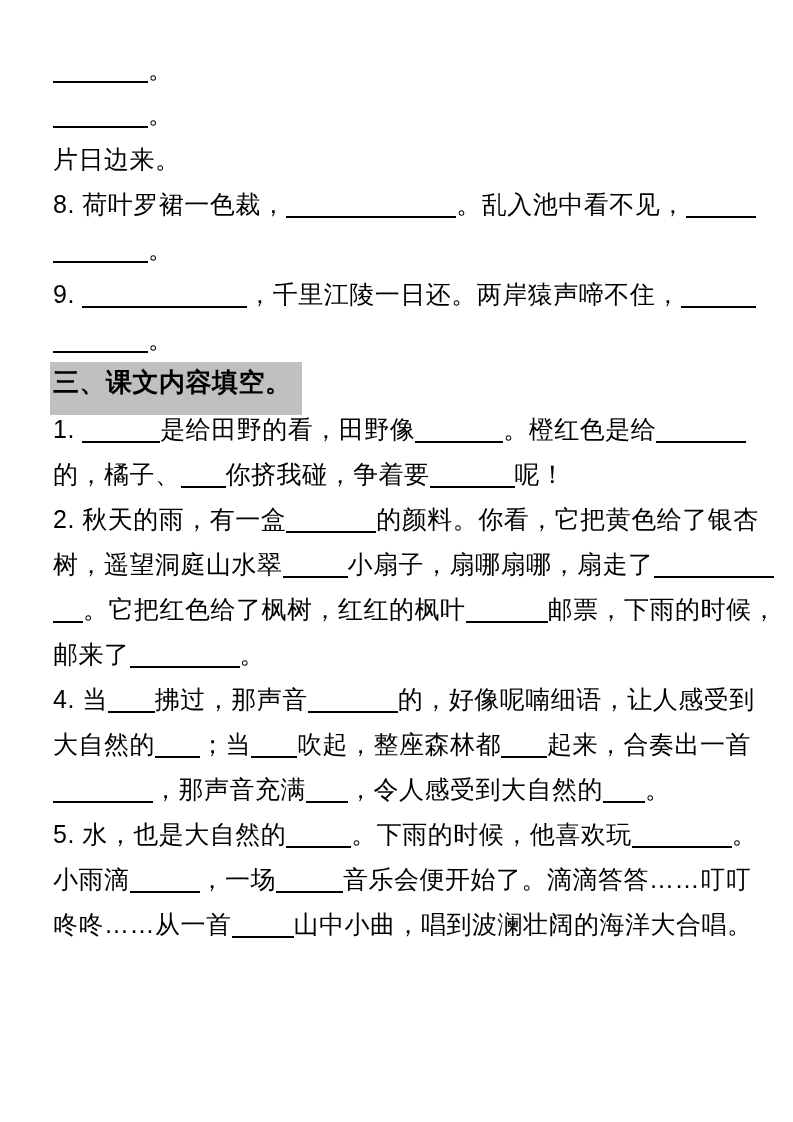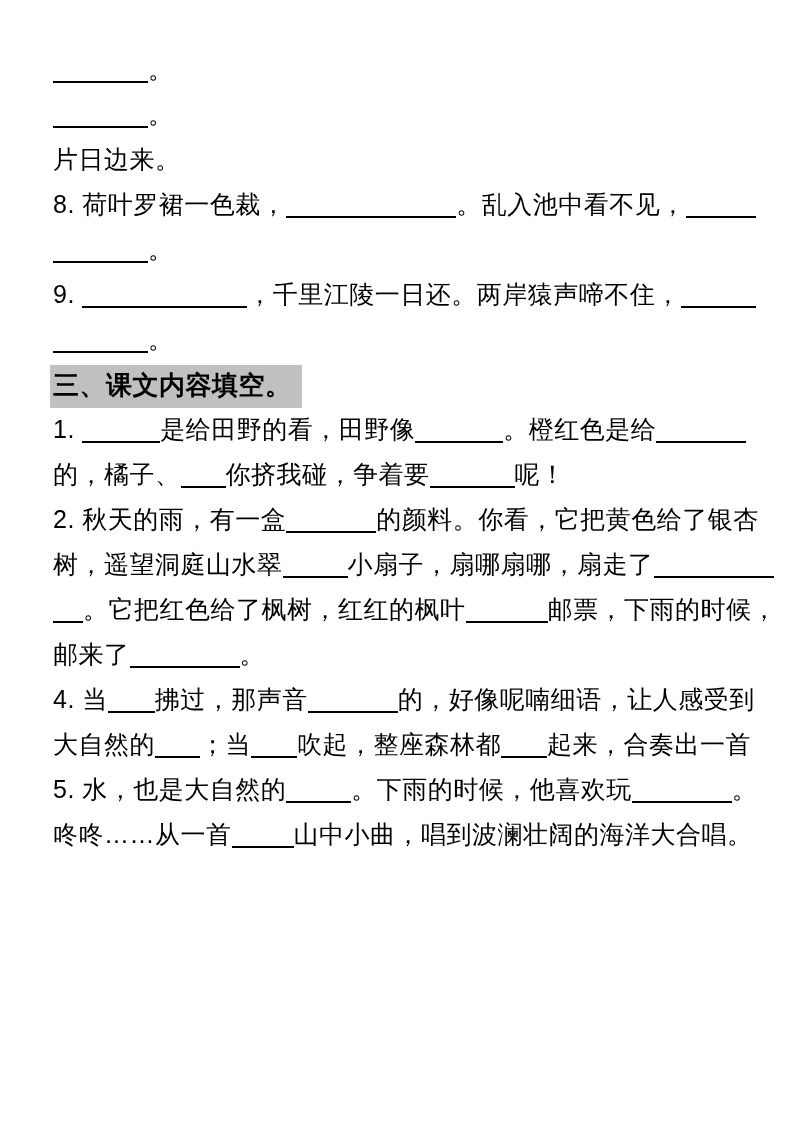--- a/index.html
+++ b/index.html
@@ -33,21 +33,21 @@
     display: inline-block;
     height: 2px;
     background: #000;
     vertical-align: -5px;
   }
   .header-line .hl {
     display: inline-block;
     background: #c0c0c0;
     font-weight: bold;
     font-size: 26px;
-    height: 43px;
+    height: 53px;
     line-height: 41px;
     padding: 0 10px 0 3px;
     margin-left: -3px;
     vertical-align: middle;
   }
 </style>
 </head>
 <body>
 
 <div class="worksheet">
@@ -60,15 +60,17 @@
     <div class="line"><span class="blank" style="width: 95px;"></span><span>。</span></div>
     <div class="line header-line"><span class="hl" style="background: rgb(192, 192, 192);">三、课文内容填空。</span></div>
     <div class="line"><span>1. </span><span class="blank" style="width: 78px;"></span><span>是给田野的看，田野像</span><span class="blank" style="width: 88px;"></span><span>。橙红色是给</span><span class="blank" style="width: 90px;"></span></div>
     <div class="line"><span>的，橘子、</span><span class="blank" style="width: 45px;"></span><span>你挤我碰，争着要</span><span class="blank" style="width: 85px;"></span><span>呢！</span></div>
     <div class="line"><span>2. 秋天的雨，有一盒</span><span class="blank" style="width: 90px;"></span><span>的颜料。你看，它把黄色给了银杏</span></div>
     <div class="line"><span>树，遥望洞庭山水翠</span><span class="blank" style="width: 65px;"></span><span>小扇子，扇哪扇哪，扇走了</span><span class="blank" style="width: 120px;"></span></div>
     <div class="line"><span class="blank" style="width: 30px;"></span><span>。它把红色给了枫树，红红的枫叶</span><span class="blank" style="width: 82px;"></span><span>邮票，下雨的时候，</span></div>
     <div class="line"><span>邮来了</span><span class="blank" style="width: 110px;"></span><span>。</span></div>
     <div class="line"><span>4. 当</span><span class="blank" style="width: 47px;"></span><span>拂过，那声音</span><span class="blank" style="width: 90px;"></span><span>的，好像呢喃细语，让人感受到</span></div>
     <div class="line"><span>大自然的</span><span class="blank" style="width: 45px;"></span><span>；当</span><span class="blank" style="width: 46px;"></span><span>吹起，整座森林都</span><span class="blank" style="width: 46px;"></span><span>起来，合奏出一首</span></div>
+    <div class="line"><span class="blank" style="width: 100px;"></span><span>，那声音充满</span><span class="blank" style="width: 42px;"></span><span>，令人感受到大自然的</span><span class="blank" style="width: 42px;"></span><span>。</span></div>
     <div class="line"><span>5. 水，也是大自然的</span><span class="blank" style="width: 65px;"></span><span>。下雨的时候，他喜欢玩</span><span class="blank" style="width: 100px;"></span><span>。</span></div>
+    <div class="line"><span>小雨滴</span><span class="blank" style="width: 70px;"></span><span>，一场</span><span class="blank" style="width: 67px;"></span><span>音乐会便开始了。滴滴答答……叮叮</span></div>
     <div class="line"><span>咚咚……从一首</span><span class="blank" style="width: 62px;"></span><span>山中小曲，唱到波澜壮阔的海洋大合唱。</span></div>
   </div>
 
 </body></html>

